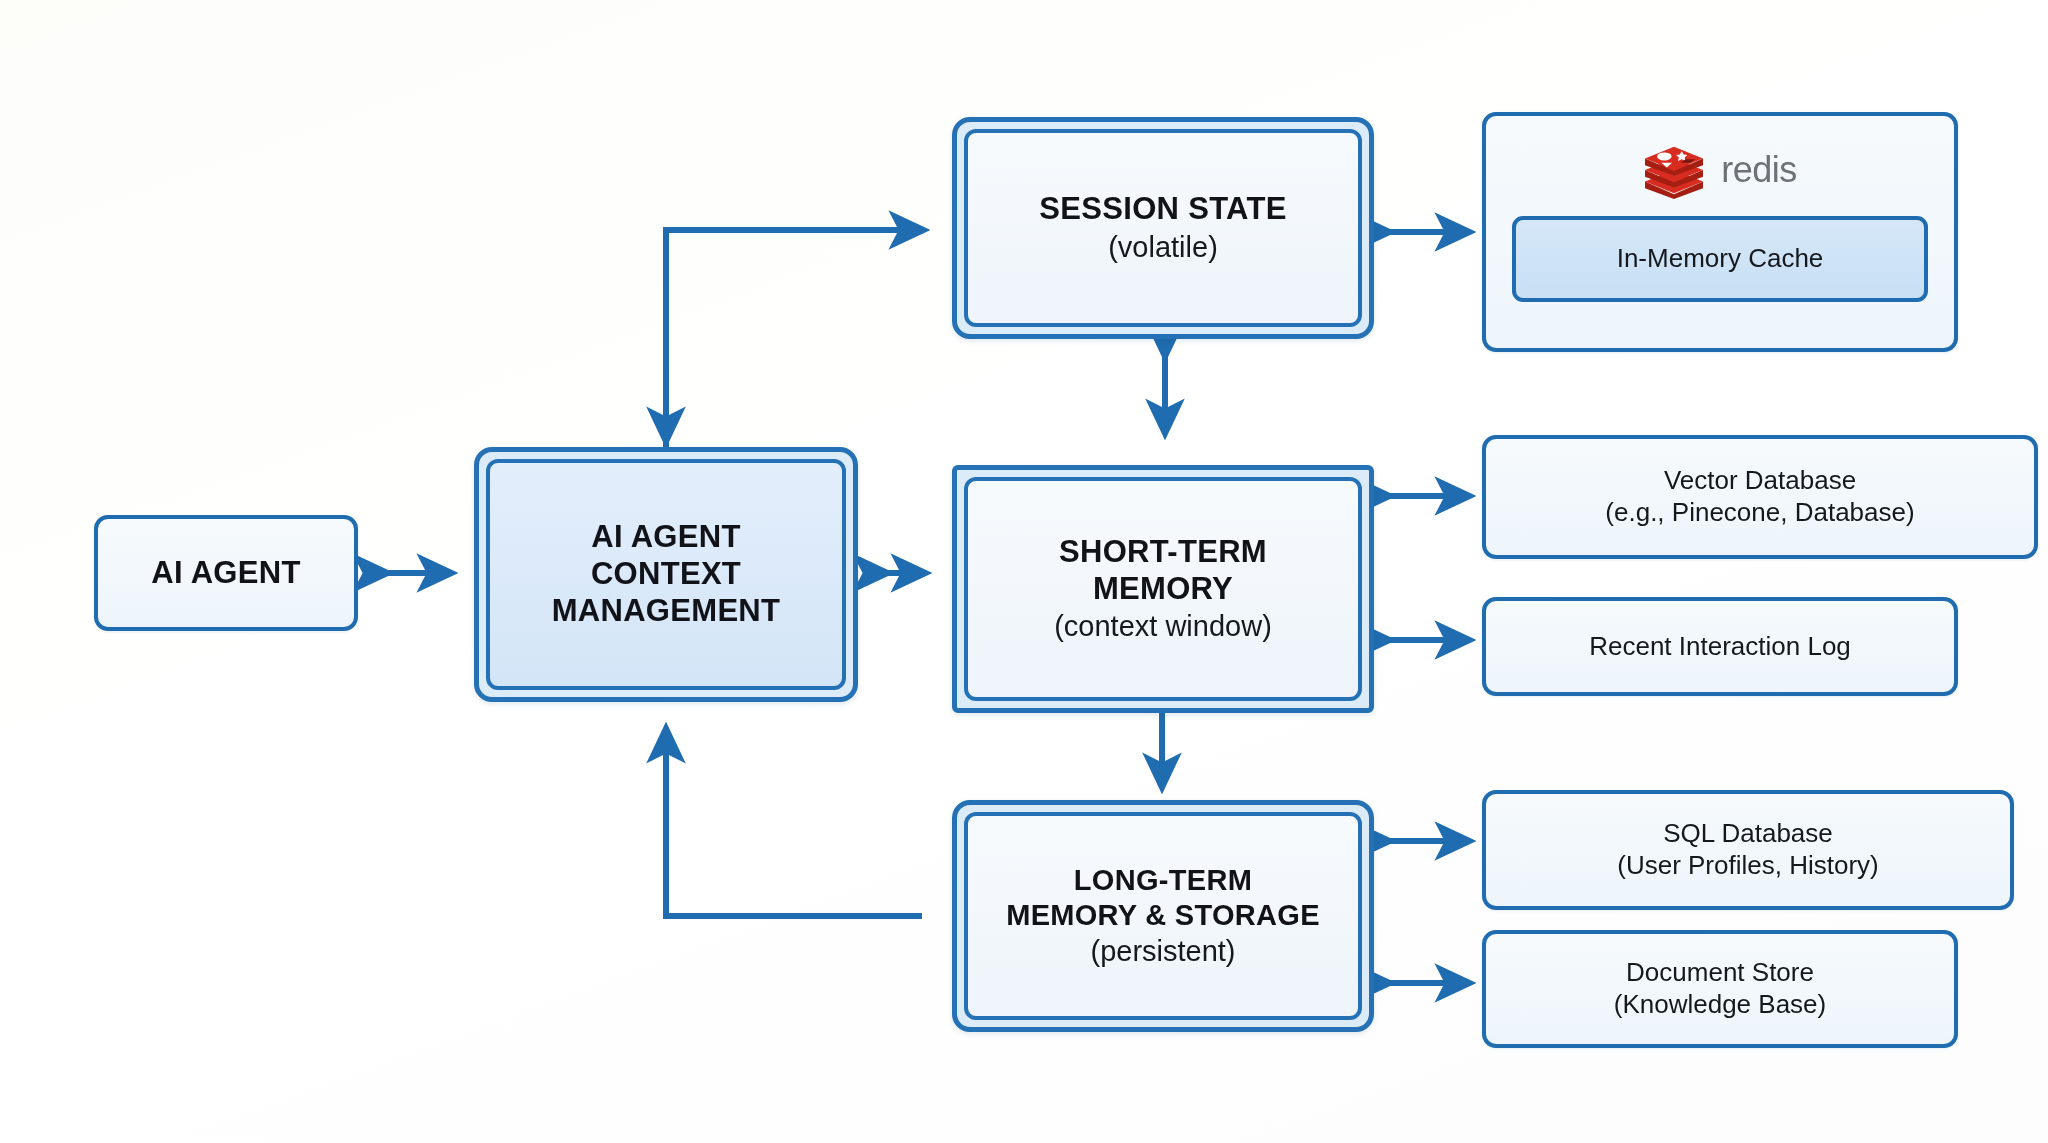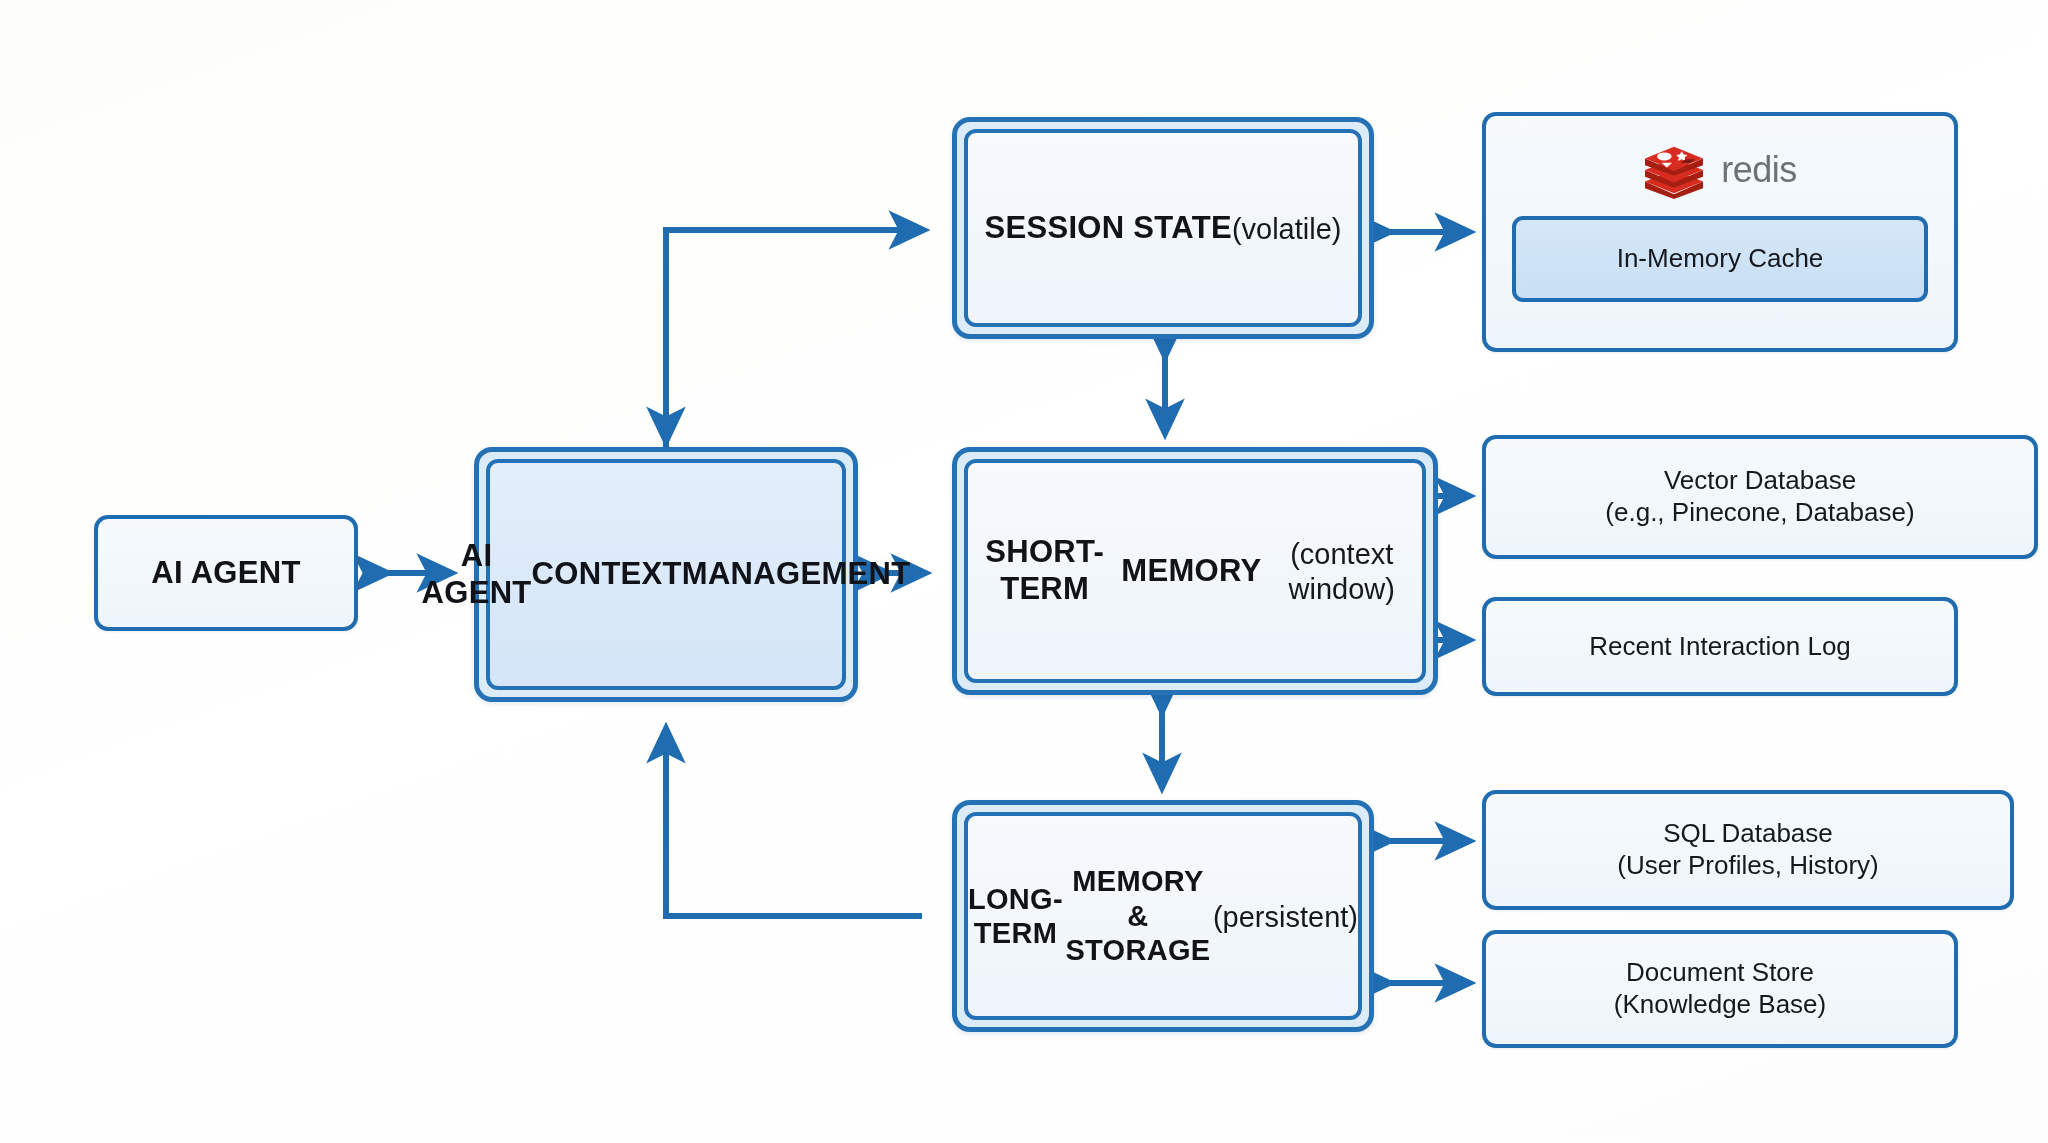--- a/index.html
+++ b/index.html
@@ -51,21 +51,21 @@
     padding: 7px;
     box-shadow: 0 2px 5px rgba(30,80,130,0.13);
   }
   .double > .inner {
     flex: 1;
     width: 100%;
     box-sizing: border-box;
     border: 4px solid #2472b5;
     border-radius: 12px;
     display: flex;
-    flex-direction: row;
+    flex-direction: column;
     align-items: center;
     justify-content: center;
     background: linear-gradient(180deg, #f7fafd 0%, #eef4fa 100%);
   }
   .double.tinted > .inner {
     background: linear-gradient(180deg, #e3eefb 0%, #d3e5f7 100%);
   }
 
   .title-bold {
     font-weight: bold;
@@ -84,21 +84,21 @@
   .label-reg {
     font-size: 26px;
     line-height: 1.22;
     color: #15181d;
   }
 
   
   #ai-agent      { left: 94px;  top: 515px; width: 264px; height: 116px; }
   #ctx-mgmt      { left: 474px; top: 447px; width: 384px; height: 255px; }
   #session-state { left: 952px; top: 117px; width: 422px; height: 222px; }
-  #short-term    { left: 952px; top: 447px; width: 486px; height: 248px; }
+  #short-term    { left: 952px; top: 465px; width: 422px; height: 248px; border-radius: 6px; }
   #long-term     { left: 952px; top: 800px; width: 422px; height: 232px; }
 
   #redis-panel {
     left: 1482px; top: 112px; width: 476px; height: 240px;
     justify-content: flex-start;
     padding: 18px 26px 22px 26px;
   }
   .redis-head {
     display: flex;
     align-items: center;

